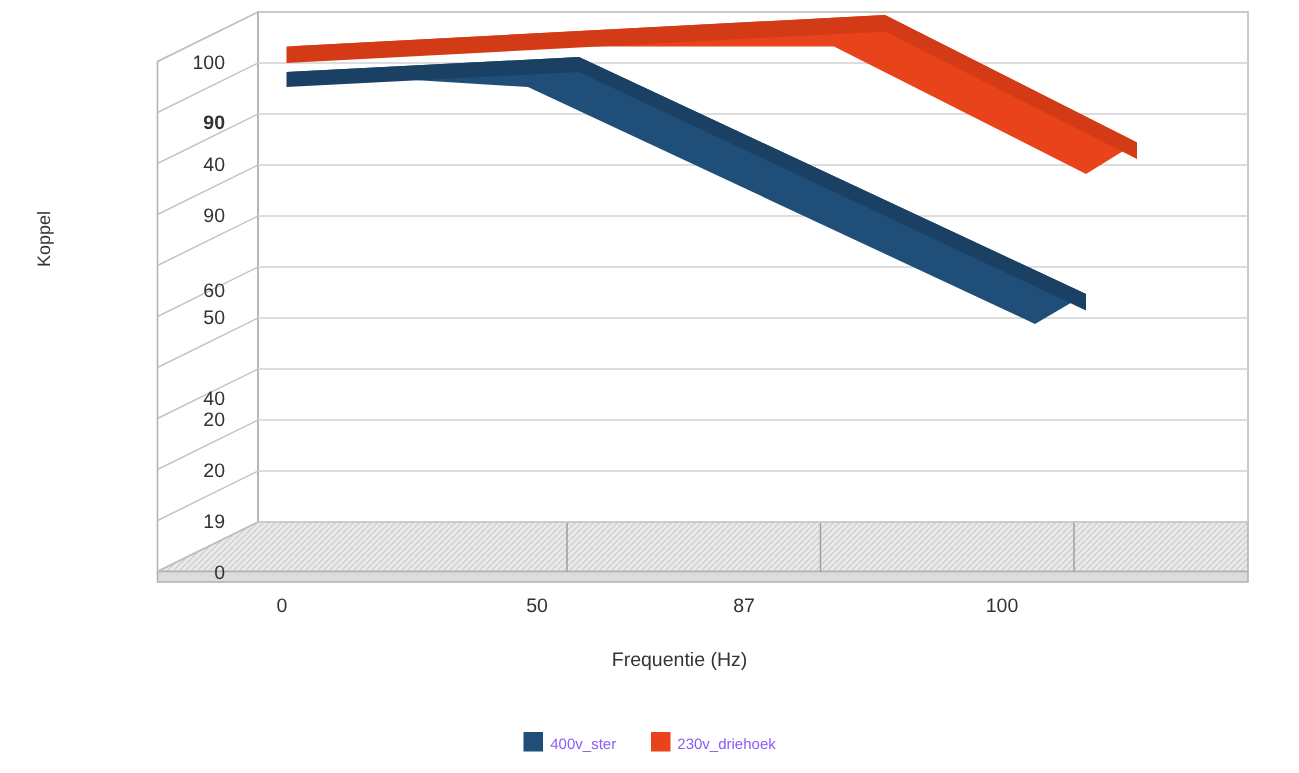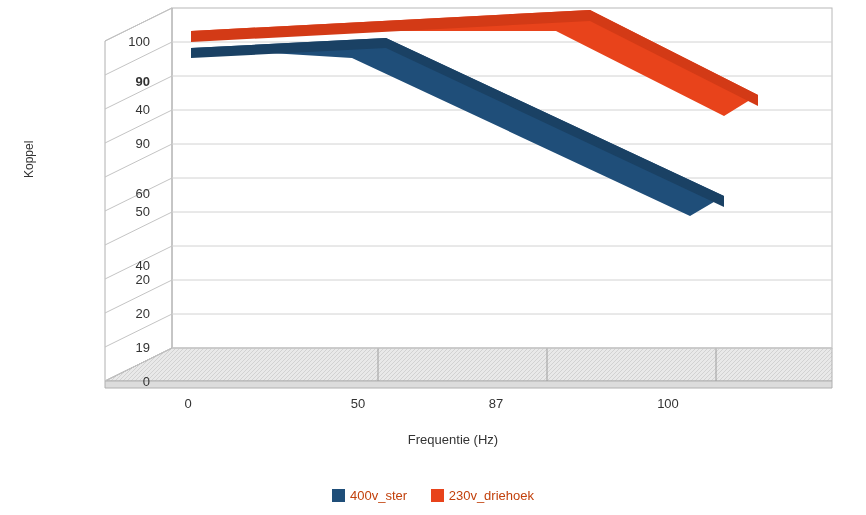--- a/index.html
+++ b/index.html
@@ -48,21 +48,21 @@
     text-align:center;
     font-size:13px; color:#333;padding-left:20px;
   }
 
   
   .legend{
     position:absolute;
     left:0; top:488px;
     width:866px;
     text-align:center;
-    font-size:13px; color:#c2410c;
+    font-size:10px; color:#8b5cf6;
   }
   .legend-item{display:inline-block;margin:0 10px;white-space:nowrap;}
   .legend-swatch{
     display:inline-block;width:13px;height:13px;
     vertical-align:-2px;margin-right:5px;
   }
 </style>
 </head>
 <body>
 

